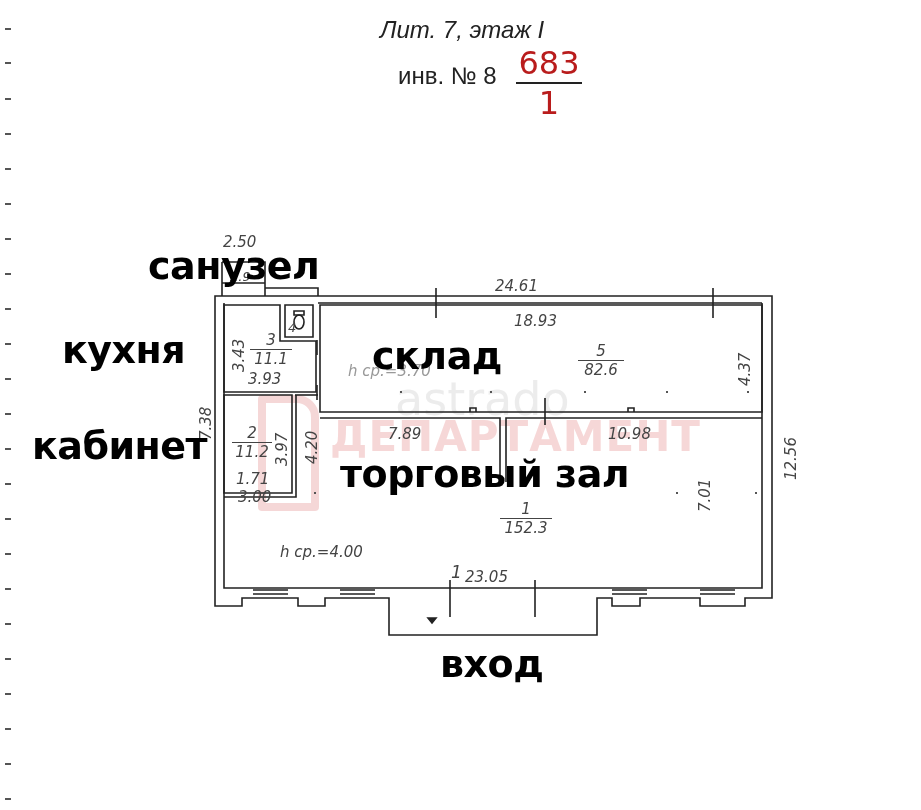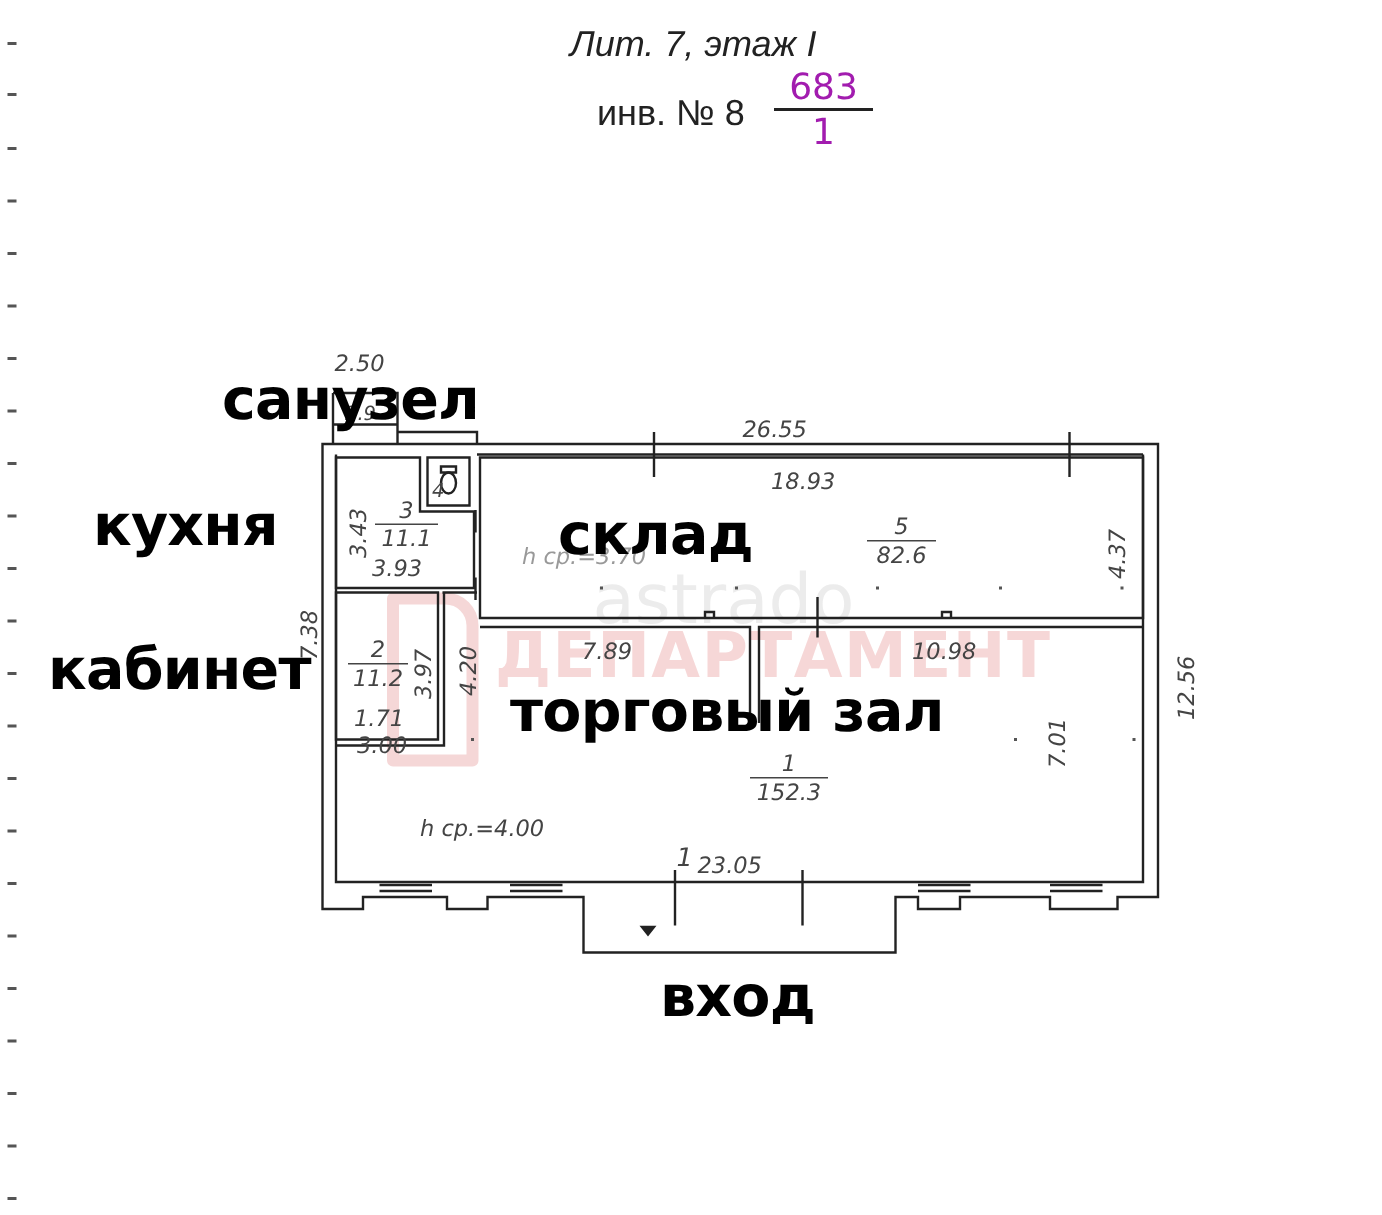--- a/index.html
+++ b/index.html
@@ -38,21 +38,21 @@
     <div class="tick" style="top:623px"></div>
   <div class="tick" style="top:658px"></div>
     <div class="tick" style="top:693px"></div>
   <div class="tick" style="top:728px"></div>
     <div class="tick" style="top:763px"></div>
   <div class="tick" style="top:798px"></div>
 </div>
 
 <div class="hdr" style="left:380px; top:16px;font-style:italic;">Лит. 7,  этаж I</div>
 <div class="hdr" style="left:398px; top:62px;">инв. № 8</div>
-<div class="frac" style="left:516px; top:44px; width:66px; font-style:normal; font-size:24px; color:#a21caf;">
+<div class="frac" style="left:516px; top:44px; width:66px; font-style:normal; font-size:32px; color:#b91c1c;">
   <div>683</div>
   <div class="line" style="border-top:2px solid #222;"></div>
   <div>1</div>
 </div>
 
 <div>
   <div class="abs" style="left:258px; top:395px; width:45px; height:100px; border:8px solid rgba(226,140,140,0.35); border-radius:4px 22px 4px 4px;"></div>
   <div class="abs" style="left:395px; top:372px; font-family:'DejaVu Sans',sans-serif; font-size:46px; color:rgba(200,200,200,0.35);">astrado</div>
   <div class="abs" style="left:330px; top:412px; font-family:'DejaVu Sans',sans-serif; font-weight:bold; font-size:42px; color:rgba(230,140,140,0.35); letter-spacing:1px;">ДЕПАРТАМЕНТ</div>
 </div>
@@ -96,21 +96,21 @@
       <rect x="666" y="391" width="2" height="2"></rect>
     <rect x="747" y="391" width="2" height="2"></rect>
       <rect x="314" y="492" width="2" height="2"></rect>
     <rect x="676" y="492" width="2" height="2"></rect>
       <rect x="755" y="492" width="2" height="2"></rect>
   </g>
 </svg>
 
 <div class="dim" style="left:223px; top:233px;">2.50</div>
 <div class="dim" style="left:230px; top:269px; font-size:13px;">2.9</div>
-<div class="dim" style="left:495px; top:277px;">26.55</div>
+<div class="dim" style="left:495px; top:277px;">24.61</div>
 <div class="dim" style="left:514px; top:312px;">18.93</div>
 <div class="dim rot" style="left:736px; top:386px; transform:rotate(-90deg);">4.37</div>
 <div class="dim rot" style="left:782px; top:480px; transform:rotate(-90deg);">12.56</div>
 <div class="dim rot" style="left:230px; top:372px; transform:rotate(-90deg);">3.43</div>
 <div class="dim" style="left:248px; top:370px;">3.93</div>
 <div class="dim rot" style="left:273px; top:466px; transform:rotate(-90deg);">3.97</div>
 <div class="dim" style="left:236px; top:470px;">1.71</div>
 <div class="dim rot" style="left:303px; top:464px; transform:rotate(-90deg);">4.20</div>
 <div class="dim rot" style="left:197px; top:440px; transform:rotate(-90deg);">7.38</div>
 <div class="dim" style="left:388px; top:425px;">7.89</div>

